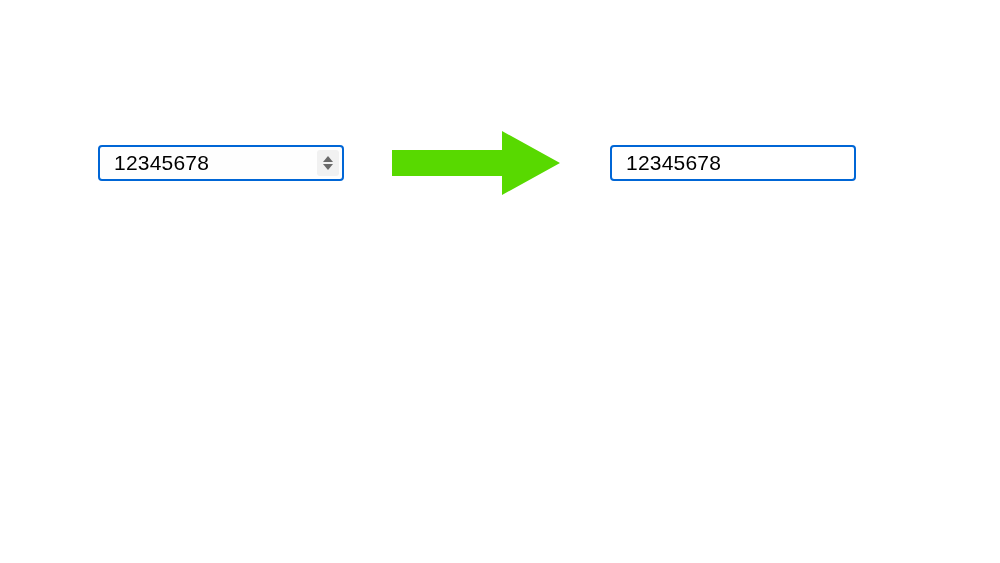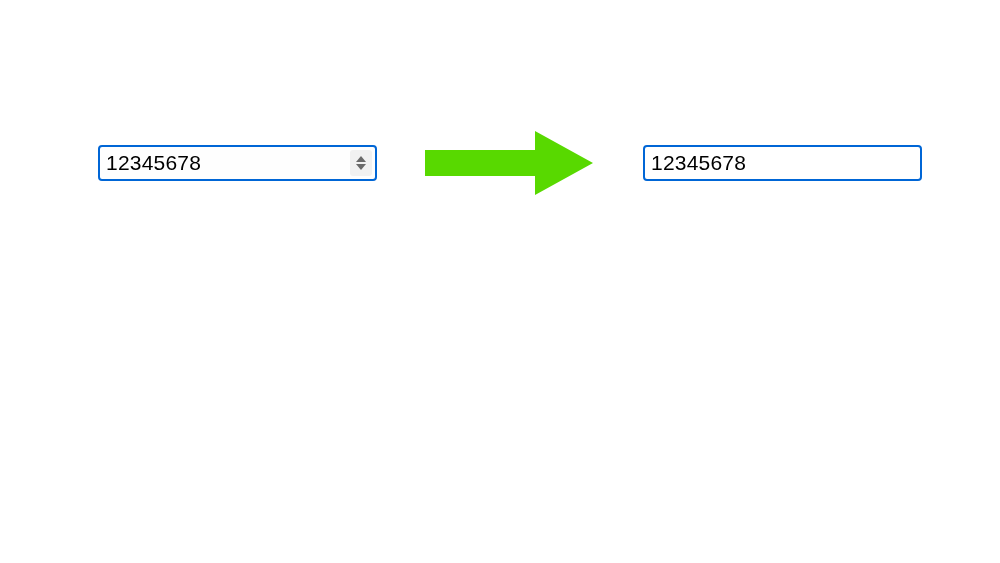--- a/index.html
+++ b/index.html
@@ -15,28 +15,28 @@
       position: relative;
     }
     .container {
       position: absolute;
       top: 128px;
       left: 98px;
       display: flex;
       align-items: center;
     }
     .input-box {
-      width: 279px;
+      width: 246px;
       height: 36px;
       border: 2.5px solid #0066d6;
       border-radius: 4px;
       background: #ffffff;
       display: flex;
       align-items: center;
-      padding: 0 6px;
+      padding: 0 14px;
       position: relative;
     }
     .input-box.left {
       background: #fefefe;
     }
     .input-text {
       font-size: 21px;
       color: #000000;
       font-family: Arial, Helvetica, sans-serif;
       letter-spacing: 0.2px;

